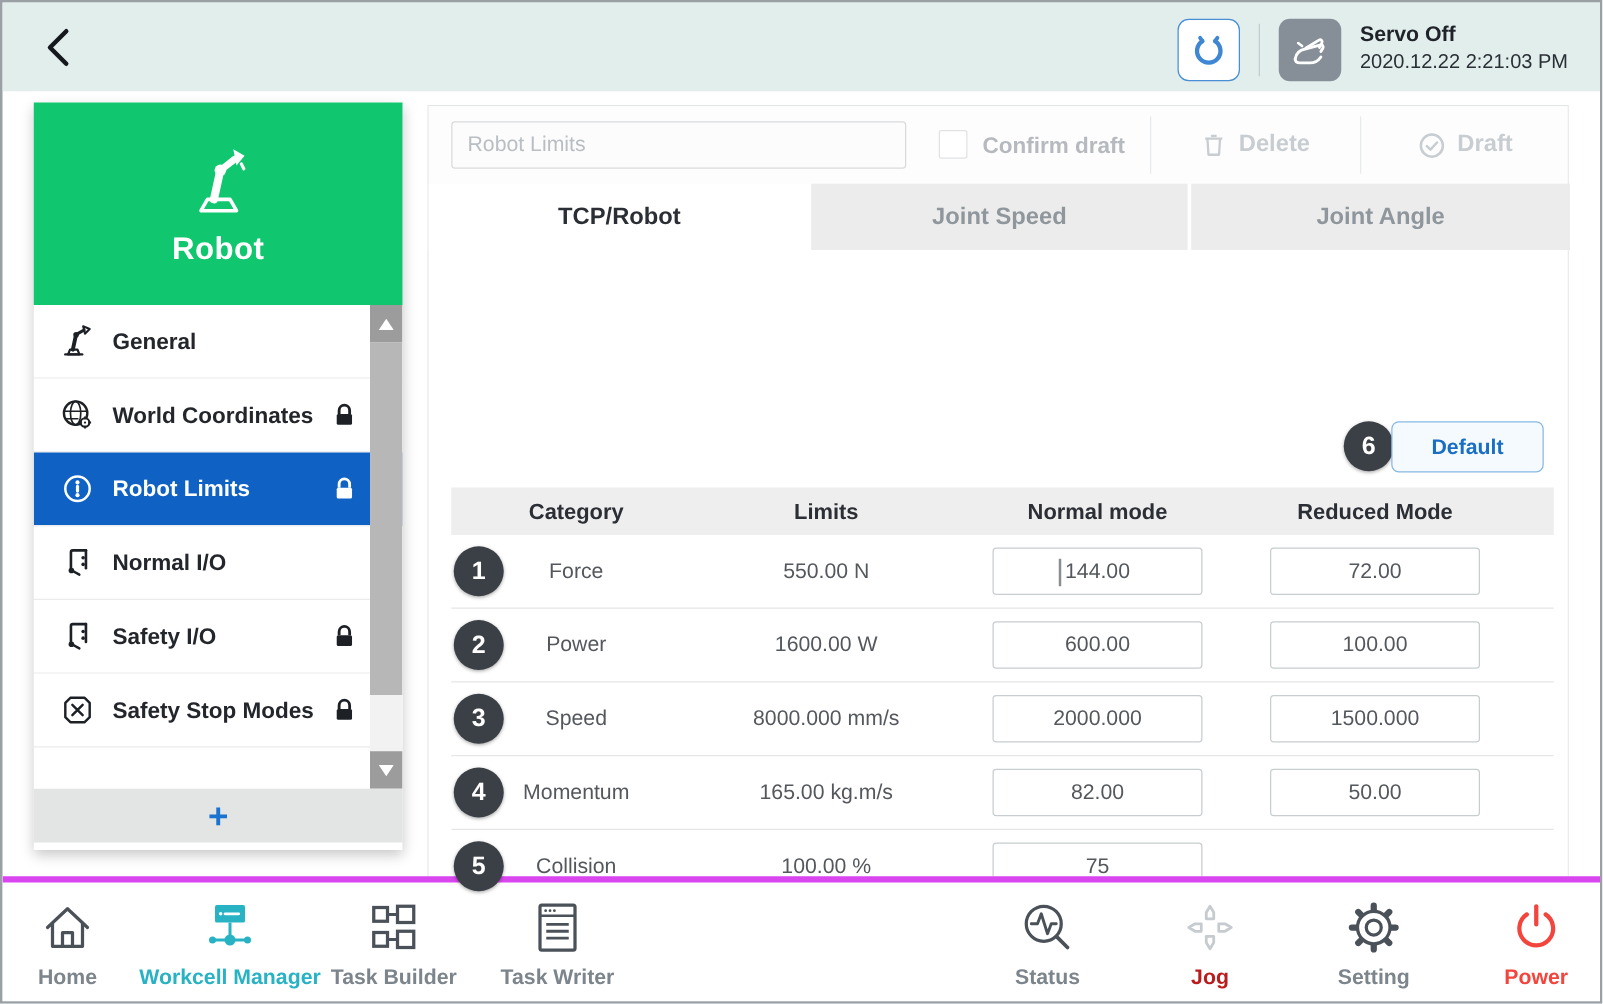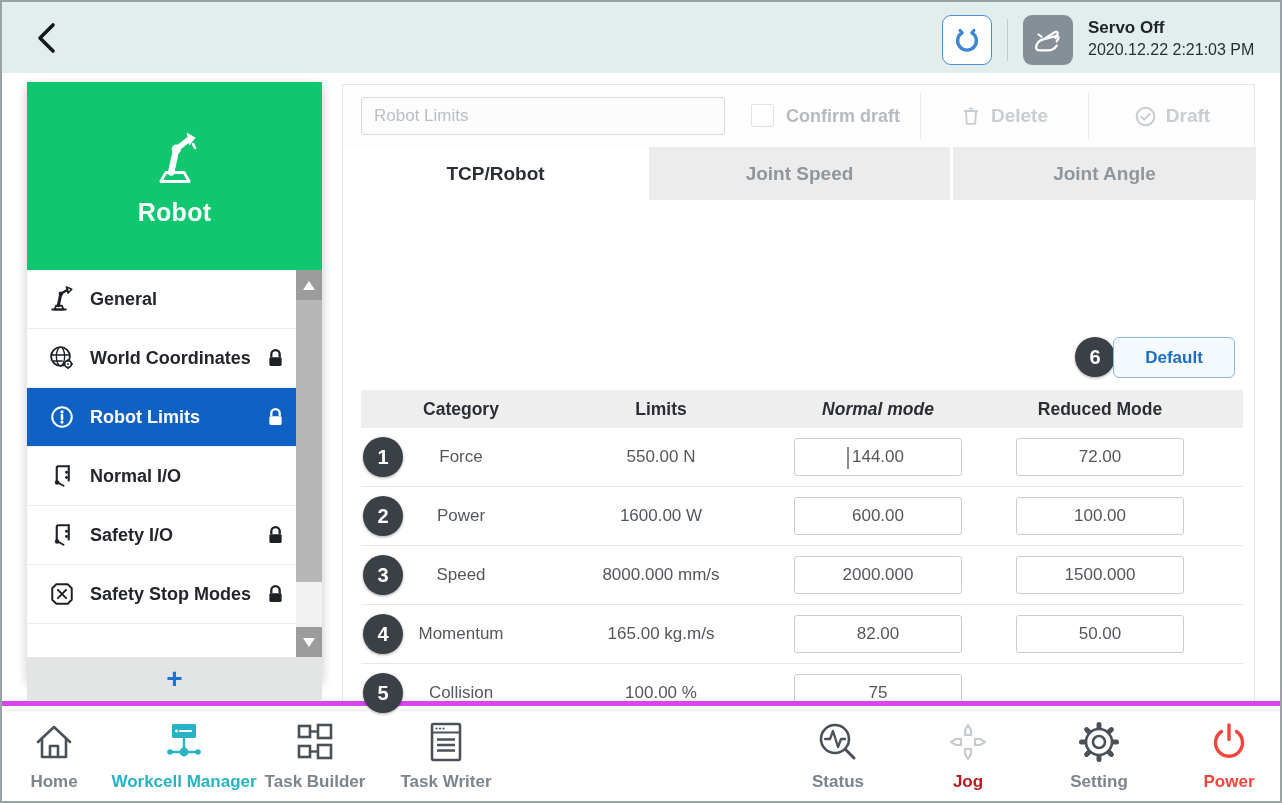--- a/index.html
+++ b/index.html
@@ -12,21 +12,21 @@
   .back-btn { position:absolute; left:26px; top:14px; width:44px; height:44px; background:transparent; border:none; cursor:pointer; }
   .hold-btn { position:absolute; left:940px; top:13px; width:50px; height:50px; background:#ffffff; border:1.6px solid #4a8ed6; border-radius:9px; display:flex; align-items:center; justify-content:center; }
   .top-divider { position:absolute; left:1005px; top:17px; width:1px; height:42px; background:#c3cbce; }
   .hand-box { position:absolute; left:1021px; top:13px; width:50px; height:50px; background:#868f97; border-radius:9px; display:flex; align-items:center; justify-content:center; }
   .servo-text { position:absolute; left:1086px; top:15px; }
   .servo-state { font-size:17px; font-weight:bold; color:#20242a; line-height:22px; }
   .servo-time { font-size:16px; color:#2a2f35; line-height:22px; }
 
   
   .sidebar { position:absolute; left:25px; top:80px; width:295px; height:598px; background:#fff; box-shadow:0 4px 10px rgba(0,0,0,.22); }
-  .sb-head { width:100%; height:188px; background:#10c76f; display:flex; flex-direction:column; align-items:center; justify-content:center; gap:10px; }
+  .sb-head { width:100%; height:162px; background:#10c76f; display:flex; flex-direction:column; align-items:center; justify-content:center; gap:10px; }
   .sb-title { color:#ffffff; font-size:25px; font-weight:bold; letter-spacing:.3px; }
   .sb-list { position:relative; width:100%; height:387px; overflow:hidden; }
   .sb-item { position:relative; height:59px; display:flex; align-items:center; padding-left:20px; gap:13px; border-bottom:1px solid #ebebeb; background:#fff; cursor:pointer; }
   .sb-item .lbl { font-size:18px; font-weight:bold; color:#23262b; white-space:nowrap; }
   .sb-item .lock { position:absolute; right:36px; top:50%; transform:translateY(-50%); color:#1d2126; }
   .sb-item.sel { background:#0f62c4; }
   .sb-item.sel .lbl { color:#fff; }
   .sb-item.sel .lock { color:#fff; }
   .sb-scroll { position:absolute; right:0; top:0; width:26px; height:100%; background:#f2f2f2; }
   .sb-scroll .btn { position:absolute; left:0; width:26px; height:30px; background:#9c9c9c; display:flex; align-items:center; justify-content:center; cursor:pointer; }
@@ -50,21 +50,21 @@
   .tab.active { background:#ffffff; color:#2b2f35; }
 
   .content { position:relative; width:100%; height:506px; background:#fff; }
   .default-btn { position:absolute; left:770px; top:137px; width:122px; height:41px; background:#f4fafe; border:1px solid #87b8e3; border-radius:6px; color:#1a6fc4; font-size:17px; font-weight:bold; cursor:pointer; z-index:2; }
   .badge { position:absolute; width:40px; height:40px; border-radius:50%; background:#3b4046; color:#fff; font-size:20px; font-weight:bold; display:flex; align-items:center; justify-content:center; z-index:1; box-shadow:0 1px 3px rgba(0,0,0,.35); }
   .badge.b6 { left:732px; top:137px; }
 
   .table { position:absolute; left:18px; top:190px; width:882px; }
   .thead { display:flex; height:38px; background:#eeeeee; align-items:center; }
   .thead div { font-size:17.5px; font-weight:bold; color:#2b2f35; text-align:center; }
-  .c1{width:200px;} .c2{width:200px;} .c3{width:234px;font-style:italic;} .c4{width:210px;}
+  .c1{width:200px;} .c2{width:200px;} .c3{width:234px;} .c4{width:210px;}
   .trow { position:relative; display:flex; height:59px; align-items:center; border-bottom:1px solid #e6e6e6; }
   .trow .cell { font-size:17px; color:#54585d; text-align:center; }
   .trow .badge { left:2px; top:50%; transform:translateY(-50%); }
   .cellwrap { width:234px; display:flex; justify-content:center; }
   .cellwrap.r { width:210px; }
   .tinput { position:relative; width:168px; height:38px; border:1px solid #c8cdd0; border-radius:3px; background:#fff; display:flex; align-items:center; justify-content:center; font-size:17px; color:#54585d; }
   .caret { position:absolute; left:calc(50% - 31px); top:8px; width:1.5px; height:22px; background:#8a8e92; }
 
   
   .navbar { position:absolute; left:0; bottom:0; width:100%; height:100px; background:#fff; border-top:5px solid #d946ef; }

